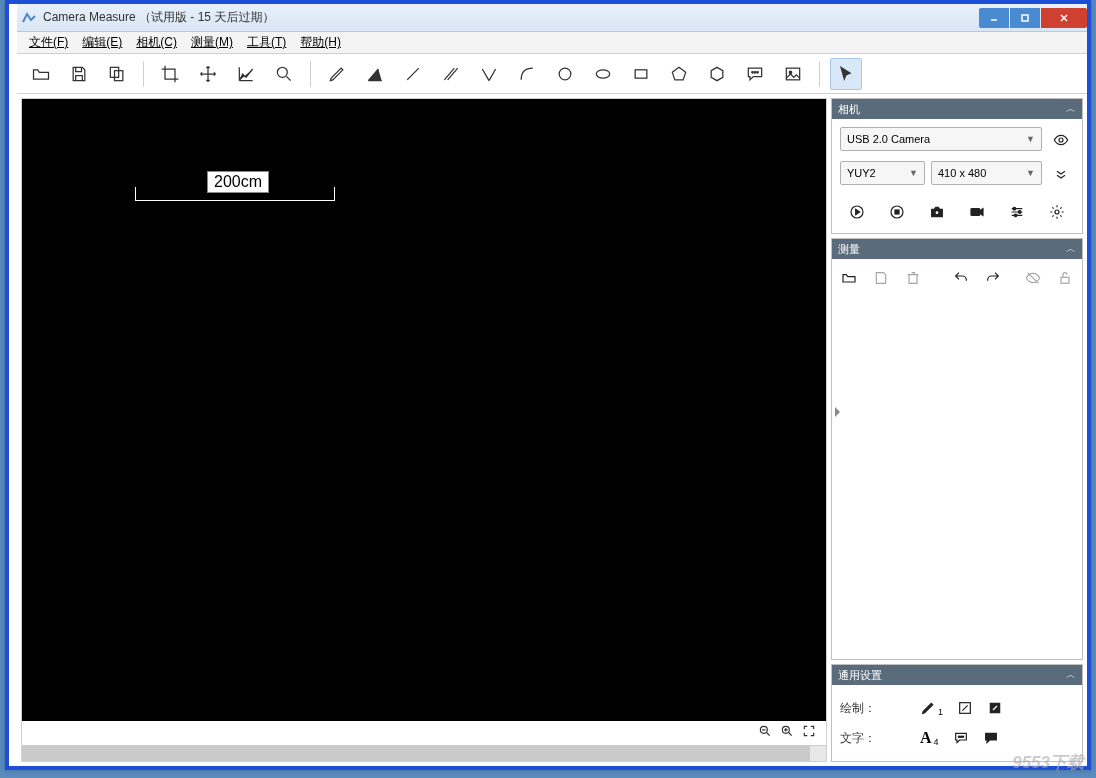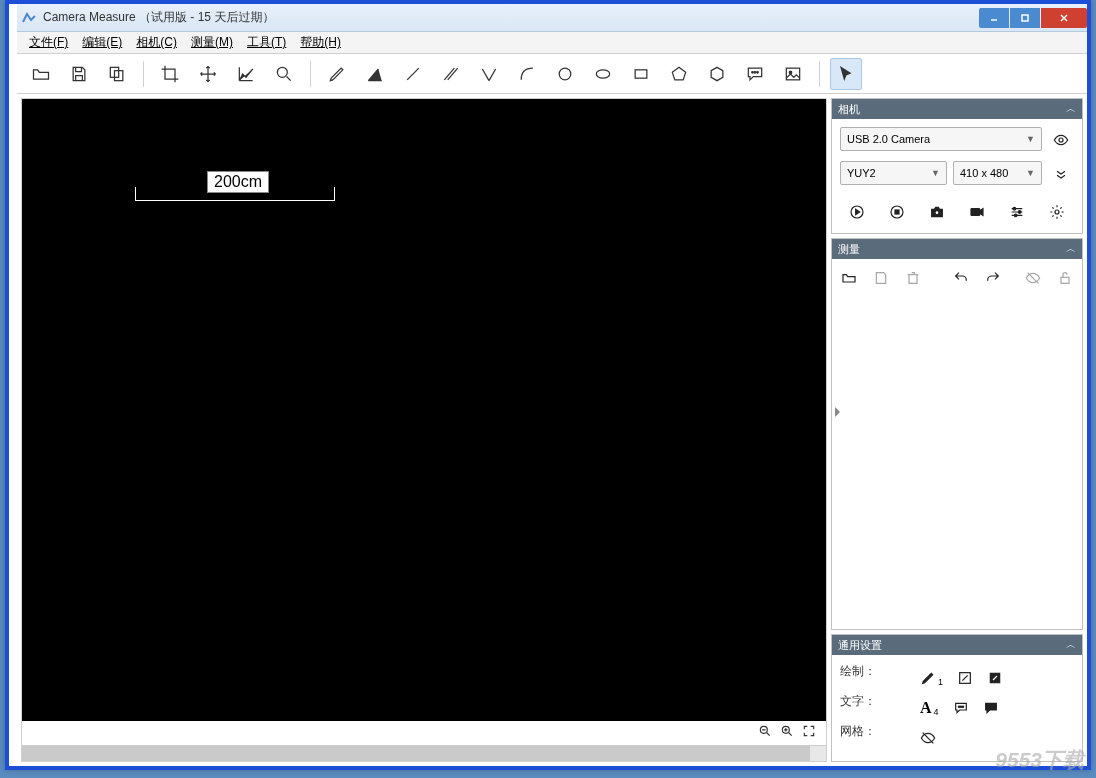--- a/index.html
+++ b/index.html
@@ -50,30 +50,30 @@
 .dropdown .arrow{font-size:9px;color:#666;}
 .row{display:flex; gap:6px; margin-bottom:8px;}
 .icon-btn{ width:26px; height:26px; display:flex; align-items:center; justify-content:center;}
 .icon-btn svg{width:16px;height:16px;stroke:#222;fill:none;stroke-width:1.8;}
 .icon-btn.filled svg{fill:#222;stroke:#222;}
 .camera-actions{display:flex; justify-content:space-between; padding:4px 4px 0;}
 .measure-body{min-height:230px; flex:1;}
 .measure-toolbar{display:flex; gap:6px; align-items:center; padding:6px 4px; }
 .measure-toolbar .spacer{flex:1;}
 .measure-list{ flex:1; background:#fff; }
-.settings-body .srow{display:flex; height:30px; gap:10px; font-size:12px;}
+.settings-body .srow{display:flex; align-items:center; height:30px; gap:10px; font-size:12px;}
 .settings-body .label{ width:70px; color:#333;}
 .settings-body .controls{display:flex; gap:14px; align-items:center;}
 .settings-body .controls .ctl{display:flex;align-items:center;gap:2px;}
 .settings-body svg{width:16px;height:16px;stroke:#222;fill:none;stroke-width:1.8;}
 .ctl.filled svg{fill:#222;}
 .ctl.sel{background:#d8e8f8;padding:2px 4px;border:1px solid #a8c8e8;border-radius:2px;}
 .sub-num{font-size:9px;position:relative;top:4px;}
 .checkbox-icon svg{stroke:#1a6fcf;}
-.watermark{position:absolute;right:12px;bottom:4px;font-size:21px;color:#aaa;font-weight:bold;font-style:italic;opacity:.6;pointer-events:none;}
+.watermark{position:absolute;right:12px;bottom:4px;font-size:17px;color:#aaa;font-weight:bold;font-style:italic;opacity:.6;pointer-events:none;}
 .resize-handle{position:absolute; left:824px; top:396px; width:8px; height:24px; display:flex;align-items:center;justify-content:center;}
 .resize-handle::before{content:"";width:0;height:0;border-top:5px solid transparent;border-bottom:5px solid transparent;border-left:5px solid #888;}
 </style>
 </head>
 <body>
 
 <div class="window">
 
   <div class="titlebar">
     <span class="app-icon">
@@ -272,21 +272,21 @@
               <span class="arrow">▼</span>
             </div>
             <div class="icon-btn">
                 <svg viewBox="0 0 24 24">
                   <path d="M2 12s4-7 10-7 10 7 10 7-4 7-10 7S2 12 2 12z"></path>
                   <circle cx="12" cy="12" r="3"></circle>
                 </svg>
               </div>
           </div>
           <div class="row">
-            <div class="dropdown" style="width:107px">
+            <div class="dropdown" style="width:85px">
               <span>YUY2</span>
               <span class="arrow">▼</span>
             </div>
             <div class="dropdown" style="flex:1">
               <span>410 x 480</span>
               <span class="arrow">▼</span>
             </div>
             <div class="icon-btn">
                 <svg viewBox="0 0 24 24">
                   <path d="M6 8l6 4 6-4 M6 14l6 4 6-4"></path>
@@ -429,31 +429,20 @@
                     <circle cx="15" cy="10" r="1" fill="#222"></circle>
                   </svg>
                 </span>
               <span class="ctl filled">
                   <svg viewBox="0 0 24 24">
                     <path d="M4 5h16v10H10l-4 4v-4H4z" fill="#222"></path>
                   </svg>
                 </span>
             </div>
           </div>
-          <div class="srow">
-            <span class="label">网格：</span>
-            <div class="controls">
-              <span class="ctl">
-                  <svg viewBox="0 0 24 24">
-                    <path d="M2 12s4-7 10-7 10 7 10 7-4 7-10 7S2 12 2 12z"></path>
-                    <path d="M4 4l16 16"></path>
-                  </svg>
-                </span>
-            </div>
-          </div>
         </div>
       </div>
 
     </div>
   </div>
 
 </div>
 
 <div class="watermark">9553下载</div>
 

